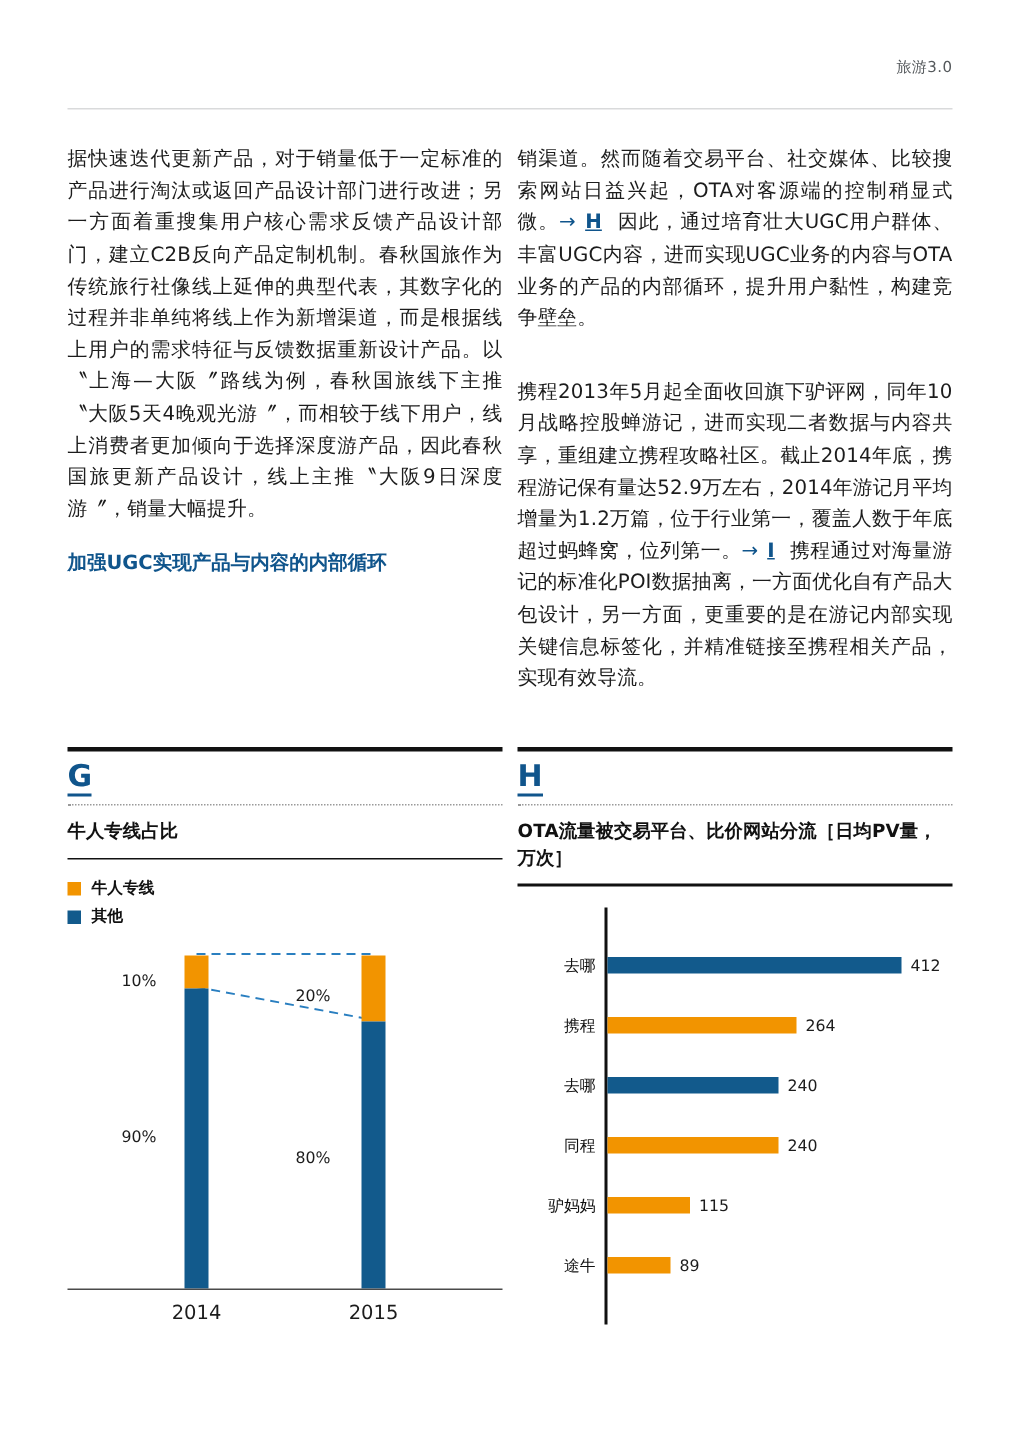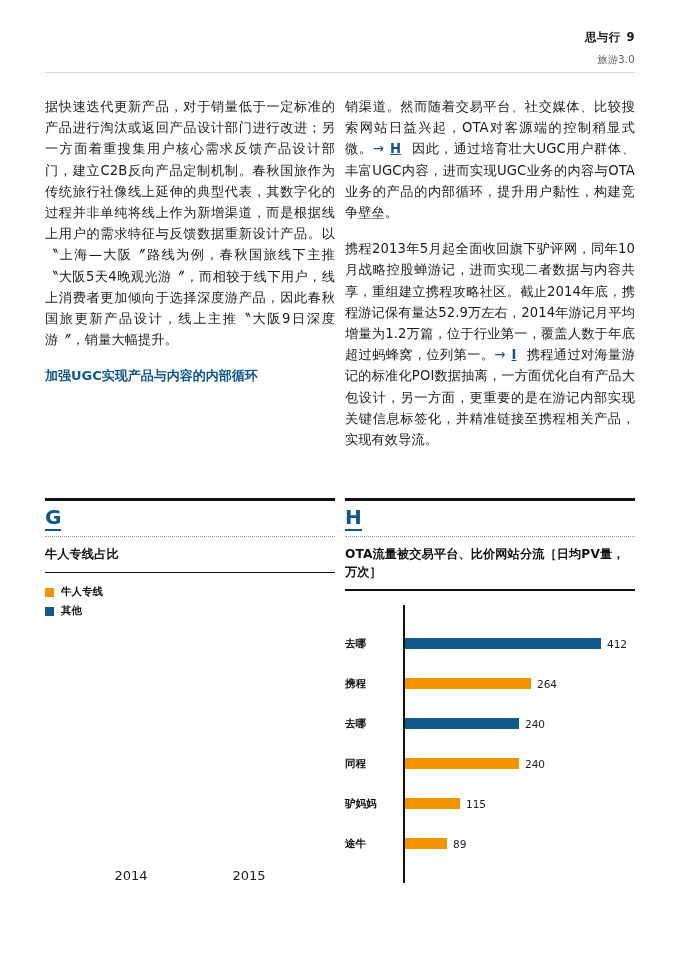--- a/index.html
+++ b/index.html
@@ -32,21 +32,21 @@
   
   .col{position:absolute;top:96px;width:290px;}
   .col-left{left:45px;}
   .col-right{left:345px;}
   .para{
     font-size:13.2px;line-height:21.2px;color:#1c1c1c;
     text-align:justify;text-justify:inter-ideograph;
     margin:0 0 0 0;
     letter-spacing:.1px;
   }
-  .para + .para{margin-top:15px;}
+  .para + .para{margin-top:28px;}
   .subhead{
     font-size:13px;font-weight:bold;color:#10558c;
     line-height:20px;margin:16px 0 2px 0;
   }
   .ref{color:#10558c;font-weight:bold;white-space:nowrap;}
   .ref .arrow{font-weight:normal;}
   .ref .letter{text-decoration:underline;padding:0 1px;}
 
   
   .exhibit{position:absolute;width:290px;}
@@ -89,35 +89,32 @@
   .g-xlabel{
     position:absolute;font-size:13px;color:#1c1c1c;text-align:center;width:60px;
   }
   .g-dash{position:absolute;}
 
   
   .chartH{position:relative;width:290px;height:300px;margin-top:14px;}
   .h-axis{position:absolute;left:58px;top:0;width:1.5px;height:278px;background:#111;}
   .h-row{position:absolute;left:0;height:26px;display:flex;align-items:center;}
   .h-cat{
-    width:52px;text-align:left;font-size:10.5px;font-weight:bold;color:#111;
+    width:52px;text-align:right;font-size:10.5px;font-weight:normal;color:#111;
     padding-right:8px;
   }
   .h-bar{height:11px;display:block;}
   .h-val{font-size:10.5px;color:#1c1c1c;margin-left:6px;white-space:nowrap;}
 </style>
 </head>
 <body>
 
 <div class="page">
 
   <div class="header">
-    <div class="line1">
-      <span>思与行</span><span class="pageno">9</span>
-    </div>
     <div class="line2">旅游3.0</div>
   </div>
   <div class="header-rule"></div>
 
   <div class="col col-left">
     <p class="para">据快速迭代更新产品，对于销量低于一定标准的产品进行淘汰或返回产品设计部门进行改进；另一方面着重搜集用户核心需求反馈产品设计部门，建立C2B反向产品定制机制。春秋国旅作为传统旅行社像线上延伸的典型代表，其数字化的过程并非单纯将线上作为新增渠道，而是根据线上用户的需求特征与反馈数据重新设计产品。以〝上海—大阪〞路线为例，春秋国旅线下主推〝大阪5天4晚观光游〞，而相较于线下用户，线上消费者更加倾向于选择深度游产品，因此春秋国旅更新产品设计，线上主推〝大阪9日深度游〞，销量大幅提升。</p>
     <div class="subhead">加强UGC实现产品与内容的内部循环</div>
   </div>
 
   <div class="col col-right">
@@ -137,20 +134,42 @@
         <span class="legend-swatch" style="background: rgb(242, 148, 0);"></span>
         <span class="legend-label">牛人专线</span>
       </div>
       <div class="legend-row">
         <span class="legend-swatch" style="background: rgb(18, 90, 140);"></span>
         <span class="legend-label">其他</span>
       </div>
     </div>
 
     <div class="chartG">
+      <div class="g-plot">
+        <svg class="g-dash" width="290" height="232" style="left:0;top:0;">
+          <line x1="86" y1="8" x2="204" y2="8" stroke="#2A7FC0" stroke-width="1.2" stroke-dasharray="6,4"></line>
+          <line x1="86" y1="30" x2="204" y2="52" stroke="#2A7FC0" stroke-width="1.2" stroke-dasharray="6,4"></line>
+        </svg>
+
+        <div class="g-bar" style="left:78px;height:222px;">
+          <span class="g-seg g-seg-top" style="height:22px;"></span>
+          <span class="g-seg g-seg-bot" style="height:200px;"></span>
+        </div>
+        <div class="g-val" style="left:36px;top:20px;">10%</div>
+        <div class="g-val" style="left:36px;top:124px;">90%</div>
+
+        <div class="g-bar" style="left:196px;height:222px;">
+          <span class="g-seg g-seg-top" style="height:44px;"></span>
+          <span class="g-seg g-seg-bot" style="height:178px;"></span>
+        </div>
+        <div class="g-val" style="left:152px;top:30px;">20%</div>
+        <div class="g-val" style="left:152px;top:138px;">80%</div>
+
+        <div class="g-baseline"></div>
+      </div>
       <div class="g-xlabel" style="left:56px;top:240px;">2014</div>
       <div class="g-xlabel" style="left:174px;top:240px;">2015</div>
     </div>
   </div>
 
   <div class="exhibit ex-h">
     <div class="ex-toprule"></div>
     <div><span class="ex-letter">H</span></div>
     <div class="ex-dotrule"></div>
     <div class="ex-title">OTA流量被交易平台、比价网站分流［日均PV量，万次］</div>

